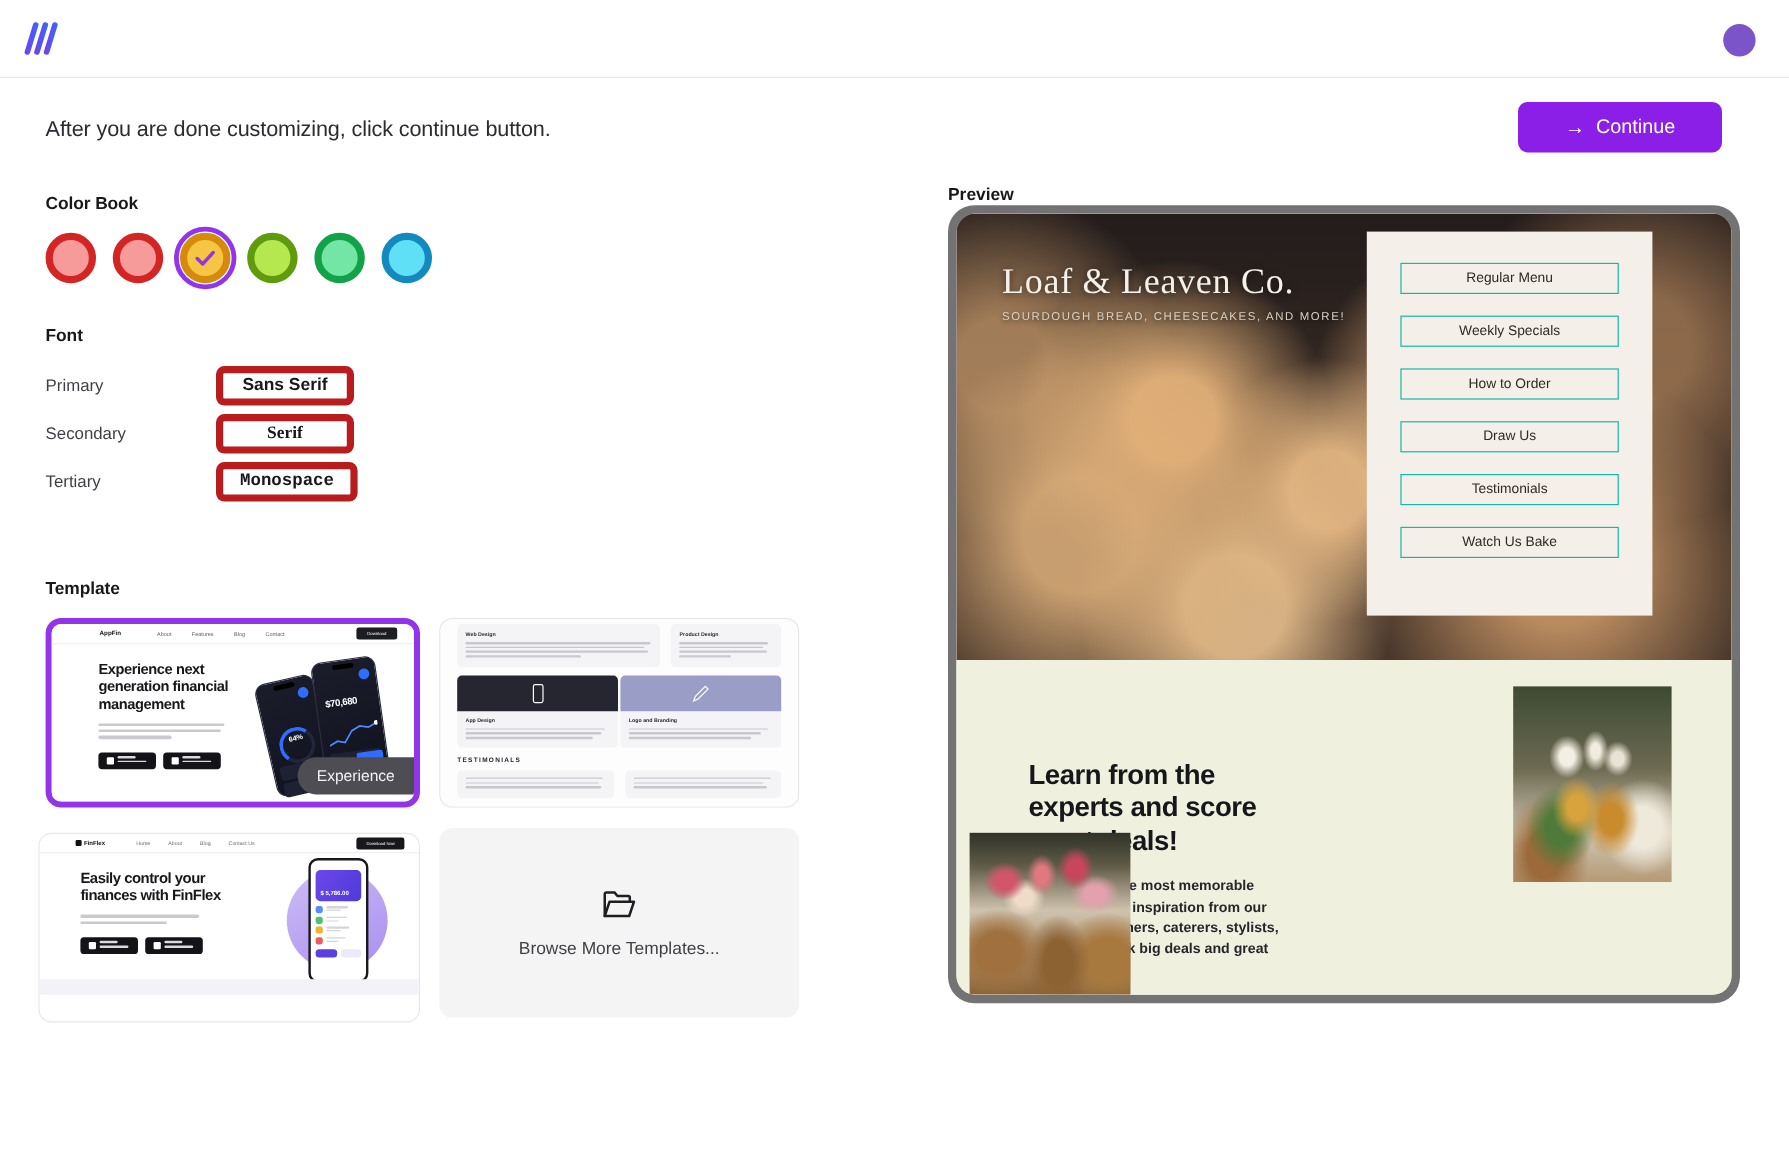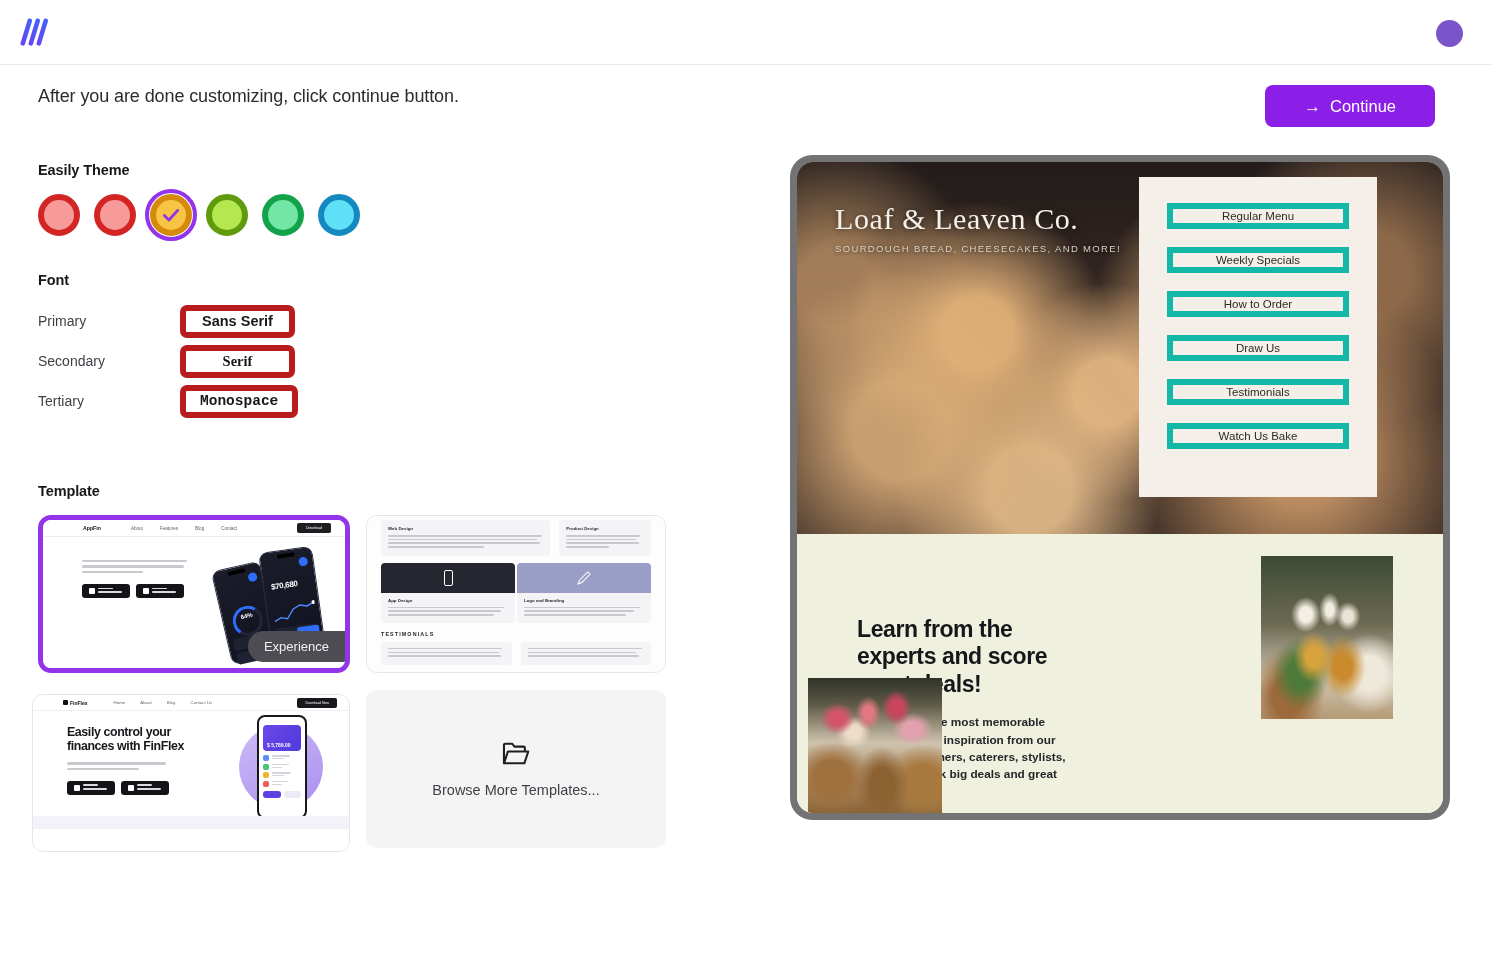--- a/index.html
+++ b/index.html
@@ -36,21 +36,21 @@
   }
 
   
   .instruction-row {
     position: relative;
     height: 90px;
   }
   .instruction-text {
     position: absolute;
     left: 38px;
-    top: 21px;
+    top: 32px;
     font-size: 18px;
     color: #2b2b31;
     letter-spacing: -0.1px;
   }
   .continue-btn {
     position: absolute;
     right: 56px;
     top: 20px;
     width: 170px;
     height: 42px;
@@ -331,21 +331,21 @@
   .menu-panel {
     position: absolute;
     right: 66px; top: 15px;
     width: 238px;
     background: #f4f0e9;
     padding: 26px 28px 26px 28px;
     height: 320px;
   }
   .menu-btn {
     height: 26px;
-    border: 6px solid #14b8a6;
+    border: 1px solid #14b8a6;
     background: #f4f0e9;
     display: flex; align-items: center; justify-content: center;
     font-size: 11.5px;
     color: #2e2a24;
     margin-bottom: 18px;
     cursor: pointer;
     font-family: "Liberation Sans", sans-serif;
   }
   .menu-btn:last-child { margin-bottom: 0; }
 
@@ -431,21 +431,21 @@
     <span class="continue-arrow">→</span>
     <span>Continue</span>
   </button>
 </div>
 
 <div class="main">
 
   <div class="left-col">
 
     <div class="color-theme-block">
-      <div class="section-title">Easily Theme</div>
+      <div class="section-title">Color Book</div>
       <div class="swatch-row">
         <div class="swatch" style="border-color:#d42525;background:#f79a9a;"></div>
         <div class="swatch" style="border-color:#d42525;background:#f79a9a;"></div>
         <div class="swatch selected" style="border-color:#d68a0c;background:#f7c544;">
           <svg class="check" viewBox="0 0 24 24">
             <path d="M4 12.5 L9.5 18 L20 6.5" fill="none" stroke="#9333ea" stroke-width="3.4" stroke-linecap="round" stroke-linejoin="round"></path>
           </svg>
         </div>
         <div class="swatch" style="border-color:#5f9b0c;background:#b5e84f;"></div>
         <div class="swatch" style="border-color:#12a34a;background:#73e6a6;"></div>
@@ -481,20 +481,21 @@
               <div class="m1-brand">AppFin</div>
               <div class="m1-links">
                 <span>About</span>
                 <span>Features</span>
                 <span>Blog</span>
                 <span>Contact</span>
               </div>
               <div class="m1-dl">Download</div>
             </div>
             <div class="m1-body">
+              <div class="m1-head">Experience next generation financial management</div>
               <div class="m1-sub">
                 <div class="m1-line" style="width:100%"></div>
                 <div class="m1-line" style="width:97%"></div>
                 <div class="m1-line" style="width:58%"></div>
               </div>
               <div class="m1-badges">
                 <div class="m1-badge">
                   <div class="m1-badge-ic"></div>
                   <div class="m1-badge-tx">
                       <div style="width:60%"></div>
@@ -684,20 +685,21 @@
           </span>
           <span class="browse-label">Browse More Templates...</span>
         </div>
 
       </div>
     </div>
   </div>
 
   <div class="right-col">
     <div class="preview-block">
+      <div class="preview-title">Preview</div>
 
       <div class="device">
         <div class="device-screen">
 
           <div class="hero">
             <div class="hero-inner">
               <div class="hero-brand">Loaf &amp; Leaven Co.</div>
               <div class="hero-tag">SOURDOUGH BREAD, CHEESECAKES, AND MORE!</div>
             </div>
 

